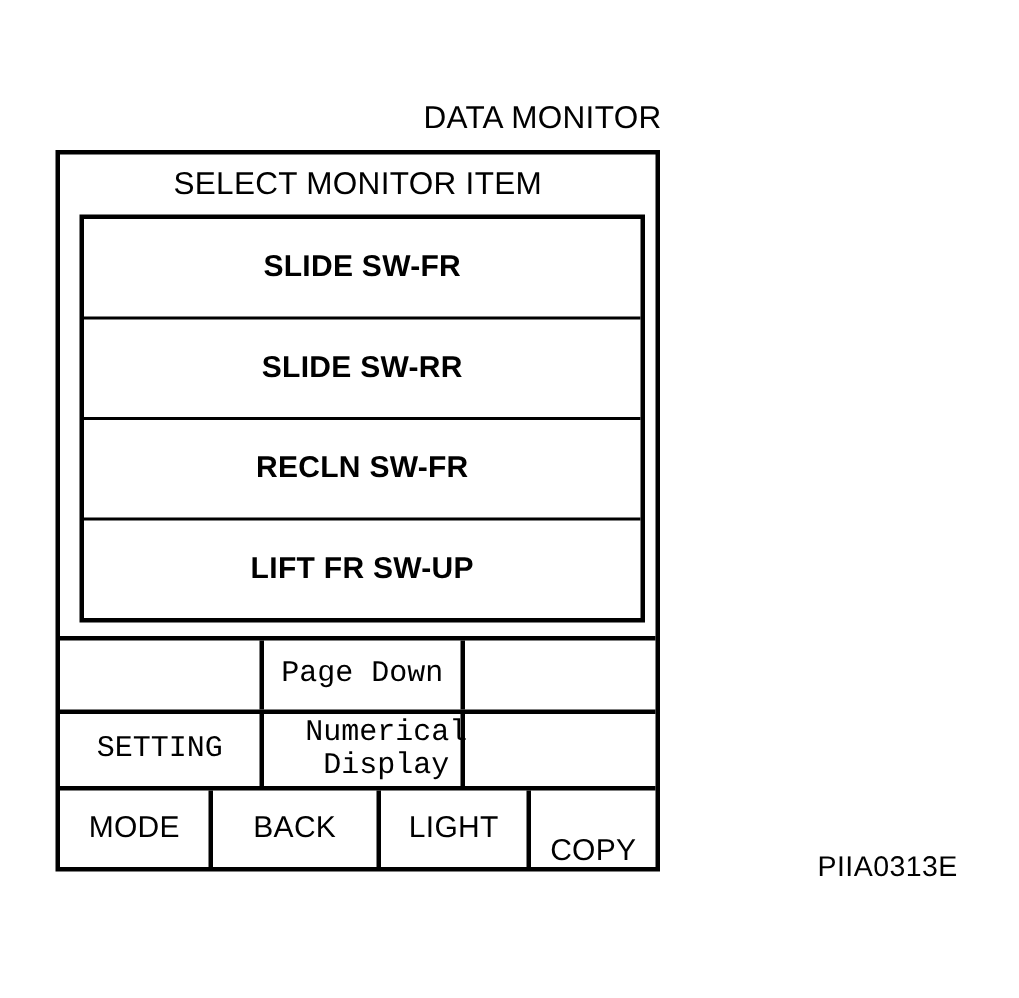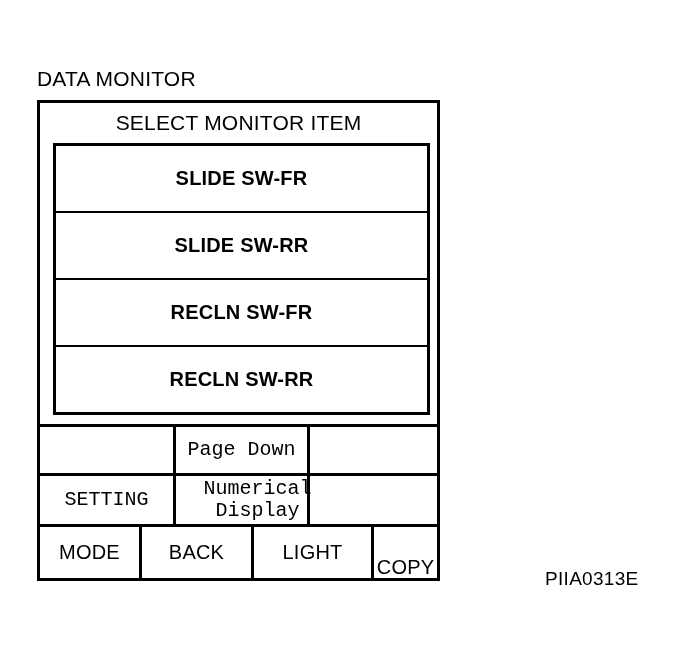--- a/index.html
+++ b/index.html
@@ -24,21 +24,21 @@
     width: 679px;
     height: 665px;
   }
 
   
   .screen-title {
     position: absolute;
     left: 37px;
     top: 66px;
     width: 404px;
-    text-align: left;
+    text-align: right;
     font-size: 21px;
     line-height: 26px;
     letter-spacing: 0.2px;
     white-space: nowrap;
   }
 
   
   .device-frame {
     position: absolute;
     left: 37px;
@@ -159,21 +159,21 @@
     align-items: center;
     justify-content: center;
     font-size: 20px;
     letter-spacing: 0.2px;
     white-space: nowrap;
     border-right: 3px solid #000000;
   }
   .key-cell:last-child { border-right: none; }
   .kw-mode  { width: 102px; }
   .kw-back  { width: 112px; }
-  .kw-light { width: 120px; }
+  .kw-light { width: 100px; }
   .kw-copy  { flex: 1 1 auto; margin-top: 29px; }
 
   
   .figure-caption {
     position: absolute;
     left: 545px;
     top: 568px;
     font-size: 19px;
     line-height: 22px;
     letter-spacing: 0.3px;
@@ -189,21 +189,21 @@
 
   <div class="device-frame">
 
     <div class="screen-header">SELECT MONITOR ITEM</div>
 
     <div class="monitor-list">
       <div class="monitor-list-inner">
         <div class="monitor-item">SLIDE SW-FR</div>
         <div class="monitor-item">SLIDE SW-RR</div>
         <div class="monitor-item">RECLN SW-FR</div>
-        <div class="monitor-item">RECLN SW-RR</div>
+        <div class="monitor-item">LIFT FR SW-UP</div>
       </div>
     </div>
 
     <div class="control-panel">
 
       <div class="panel-row row-page">
         <div class="panel-cell cw-left blank"></div>
         <div class="panel-cell cw-mid">Page Down</div>
         <div class="panel-cell cw-right blank"></div>
       </div>

